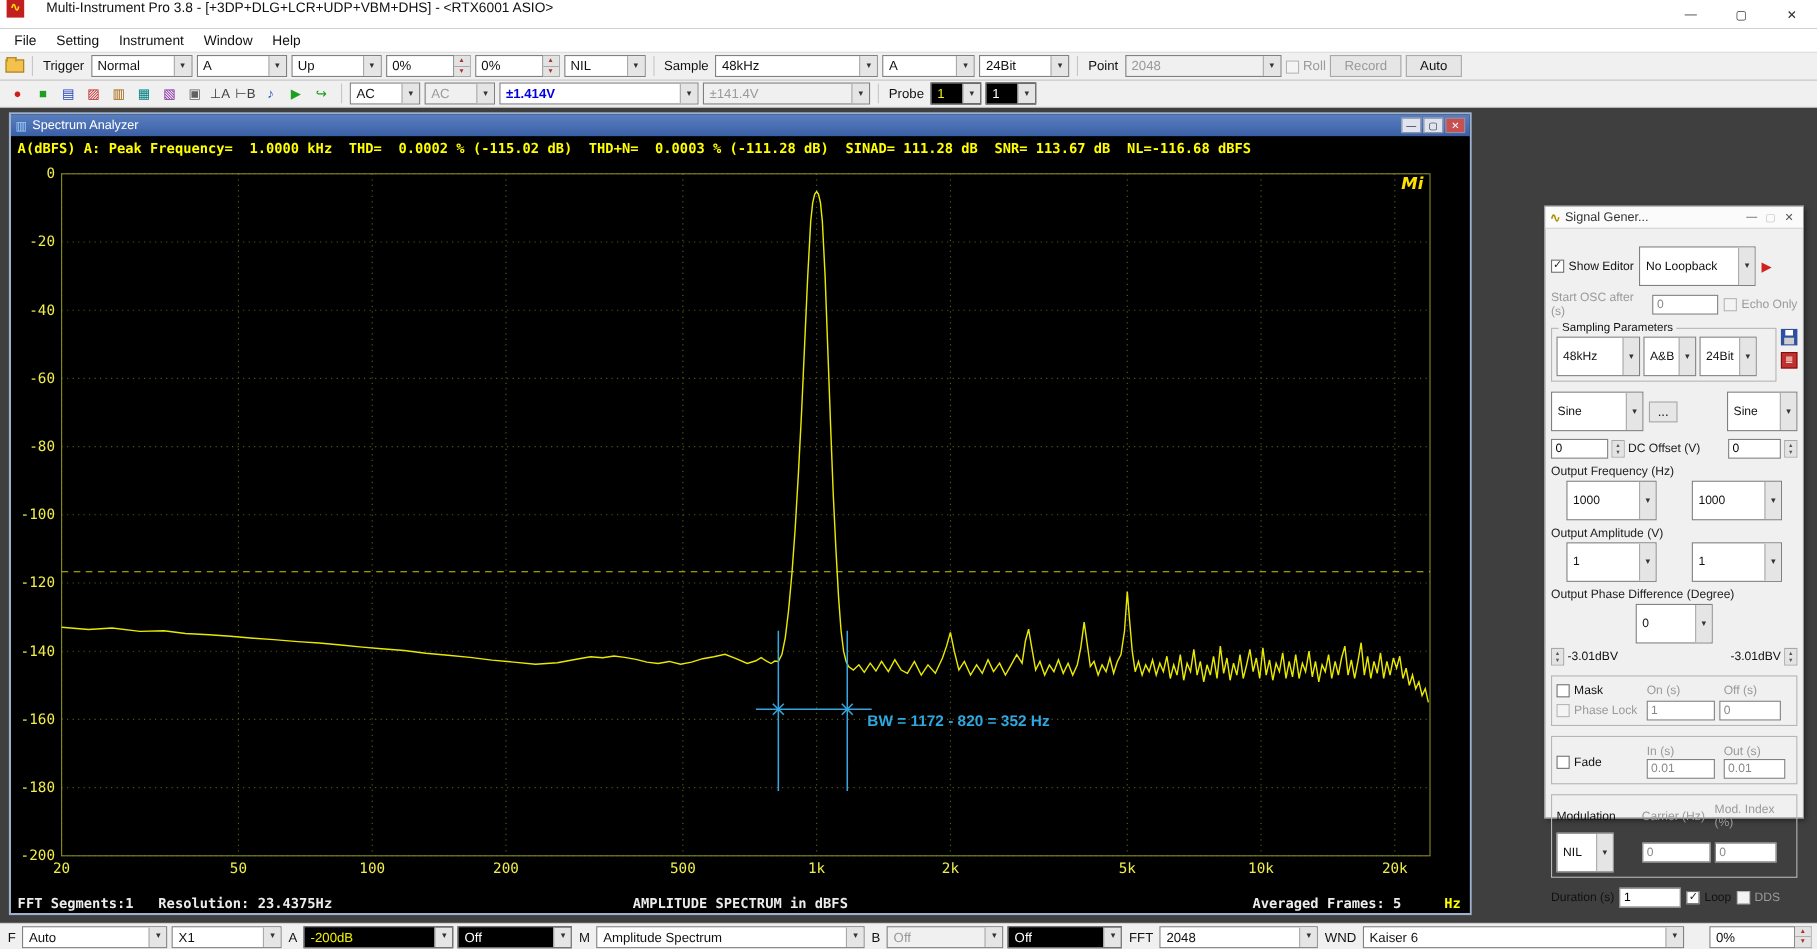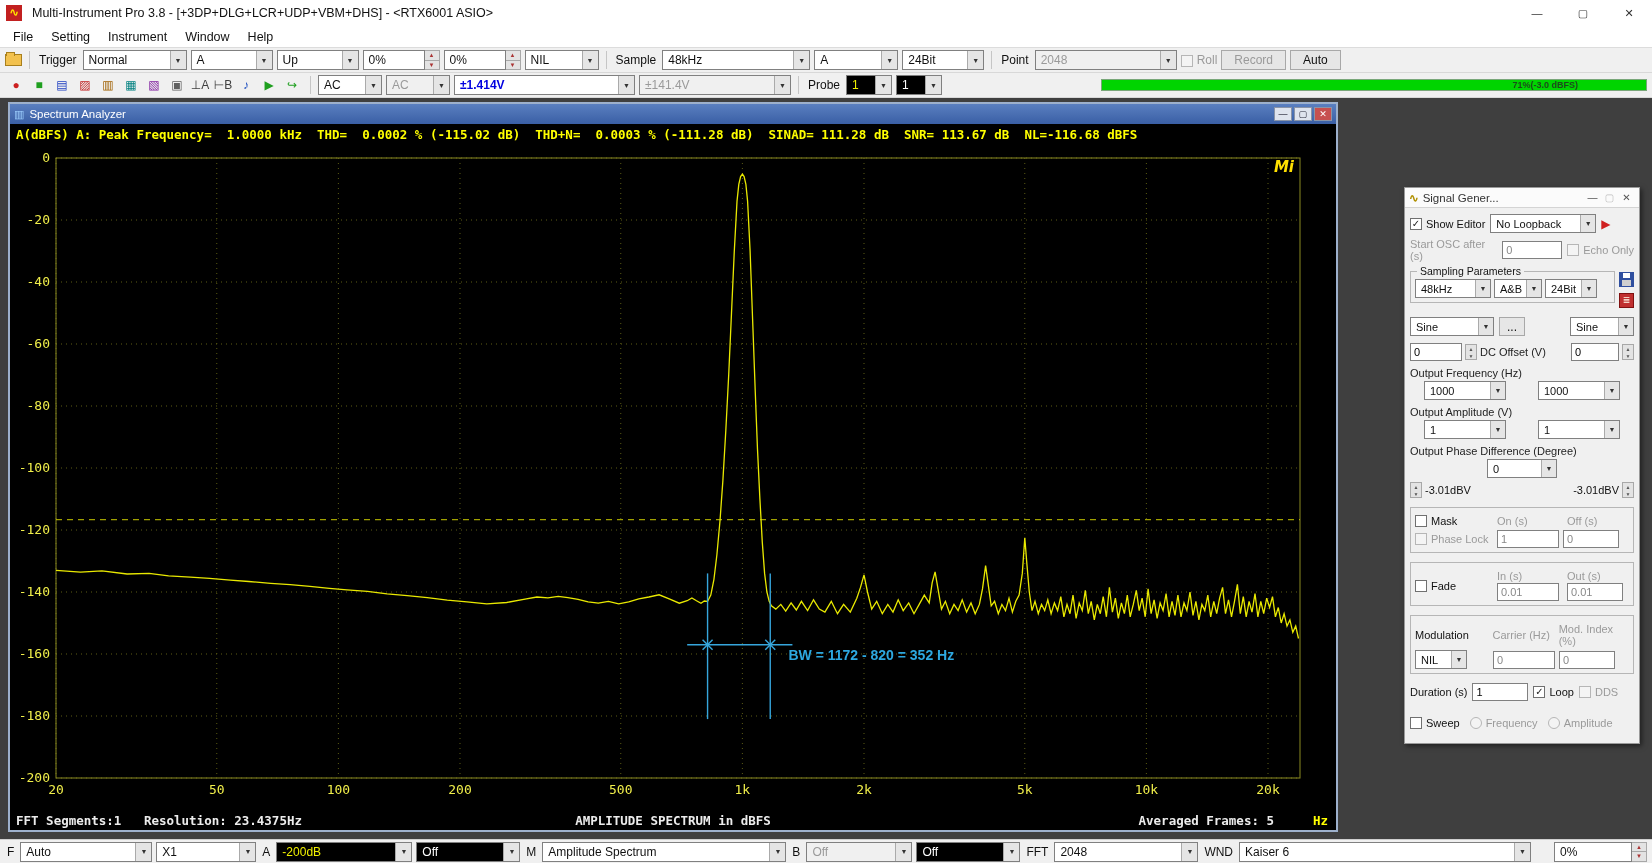--- a/index.html
+++ b/index.html
@@ -1,36 +1,36 @@
 <!DOCTYPE html>
 <html><head>
 <meta charset="utf-8">
 <style>
   *{box-sizing:border-box;margin:0;padding:0}
   body{background:#222;font-family:"Liberation Sans",sans-serif}
   .app{position:relative;width:1652px;height:863px;background:#3f3f3f;overflow:hidden;font-size:12px;color:#111}
   
-  .titlebar{height:26px;background:#fff;display:flex;align-items:center;padding-left:6px;font-size:12.5px;gap:10px}
+  .titlebar{height:26px;background:#fff;display:flex;padding-left:6px;font-size:12.5px;gap:20px}
   .app-ico{width:16px;height:16px;background:#c22020;position:relative;flex:0 0 auto}
   .app-ico::after{content:"∿";position:absolute;inset:0;color:#ffe000;font-size:11px;text-align:center;line-height:15px;font-weight:bold}
   .win-btns{margin-left:auto;display:flex;height:26px}
   .wbtn{width:46px;display:flex;align-items:center;justify-content:center;font-size:11px;color:#333}
   .menubar{height:22px;background:#fff;border-bottom:1px solid #dcdcdc;display:flex;align-items:center;padding-left:4px;font-size:12.5px}
   .menubar span{padding:2px 9px}
   .tb{height:25px;background:#f0f0f0;border-bottom:1px solid #d8d8d8;display:flex;align-items:center;gap:4px;padding:0 5px;white-space:nowrap}
   .sep{width:1px;height:18px;background:#c6c6c6;margin:0 3px;flex:0 0 auto}
   .lbl{font-size:12px;color:#111;padding:0 2px}
   
   .combo{position:relative;display:inline-flex;align-items:center;height:20px;background:#fff;border:1px solid #808080;font-size:12px;padding:0 19px 0 5px;white-space:nowrap;overflow:hidden;flex:0 0 auto}
   .combo .arw{position:absolute;right:0;top:0;bottom:0;width:16px;background:#e5e5e5;border-left:1px solid #aaa;display:flex;align-items:center;justify-content:center;font-size:7px;color:#333}
   .combo.dark{background:#000;color:#fff}
   .combo.ylw .txt{color:#f0f000}
   .combo.dis{background:#f0f0f0;color:#9a9a9a}
   .combo.blue .txt{color:#0000e0;font-weight:bold}
-  .combo.sm{height:19px;font-size:11px;padding-right:31px}
+  .combo.sm{height:36px;font-size:11px;padding-right:31px}
   .combo.sm .arw{width:15px}
   
   .spin{display:inline-flex;height:20px;flex:0 0 auto}
   .spin .val{background:#fff;border:1px solid #808080;display:flex;align-items:center;padding-left:5px;font-size:12px}
   .spin .btns{width:15px;display:flex;flex-direction:column;border:1px solid #a8a8a8;border-left:0}
   .spin .btns span{flex:1;background:#e3e3e3;display:flex;align-items:center;justify-content:center;font-size:6px;color:#a33}
   .spin .btns span:first-child{border-bottom:1px solid #a8a8a8}
   
   .tbtn{border:1px solid #a8a8a8;background:#e6e6e6;height:20px;display:inline-flex;align-items:center;justify-content:center;font-size:12px;padding:0 12px;flex:0 0 auto}
   .tbtn.dis{color:#9a9a9a}
@@ -114,21 +114,21 @@
     <span>Setting</span>
     <span>Instrument</span>
     <span>Window</span>
     <span>Help</span>
   </div>
 
   <div class="tb">
     <span class="folder-ico"></span>
     <span class="sep"></span>
     <span class="lbl">Trigger</span>
-    <span class="combo" style="width:104px">
+    <span class="combo" style="width:92px">
         <span class="txt">Normal</span>
         <span class="arw">▼</span>
       </span>
     <span class="combo" style="width:82px">
         <span class="txt">A</span>
         <span class="arw">▼</span>
       </span>
     <span class="combo" style="width:82px">
         <span class="txt">Up</span>
         <span class="arw">▼</span>
@@ -214,23 +214,20 @@
       </span>
     <span class="sep"></span>
     <span class="lbl">Probe</span>
     <span class="combo dark ylw" style="width:46px">
         <span class="txt">1</span>
         <span class="arw">▼</span>
       </span>
     <span class="combo dark" style="width:46px">
         <span class="txt">1</span>
         <span class="arw">▼</span>
-      </span>
-    <span class="meter">
-        <span>71%(-3.0 dBFS)</span>
       </span>
   </div>
 
   <div class="mdi">
 
     <div class="sa-win">
       <div class="sa-title">
         <span class="sa-ico">▥</span>
         <span>Spectrum Analyzer</span>
         <span class="sa-btns">
@@ -308,21 +305,21 @@
       <div class="sg-title">
         <span style="color:#b09000;font-weight:bold">∿</span>
         <span>Signal Gener...</span>
         <span style="margin-left:auto;display:flex">
           <span class="wglyph">—</span>
           <span class="wglyph dis">▢</span>
           <span class="wglyph">✕</span>
         </span>
       </div>
       <div class="sg-body">
-        <div class="row" style="gap:5px;margin-top:3px">
+        <div class="row" style="gap:5px;margin-top:13px">
           <span class="cbx checked" style="font-size:11px">
               <span class="box"></span>
               <span>Show Editor</span>
             </span>
           <span class="combo sm" style="width:106px">
               <span class="txt">No Loopback</span>
               <span class="arw">▼</span>
             </span>
           <span class="play-red">▶</span>
         </div>

